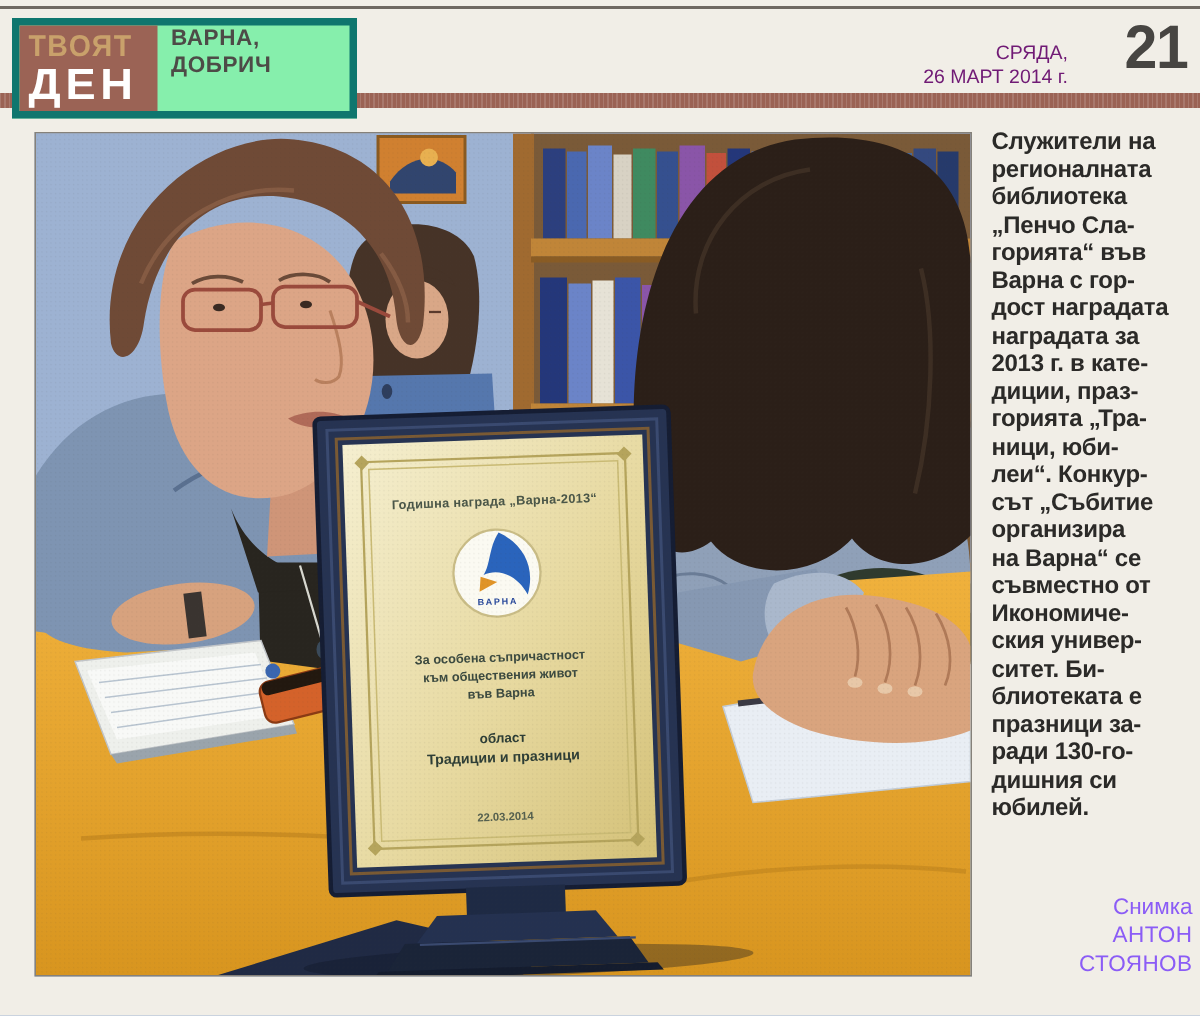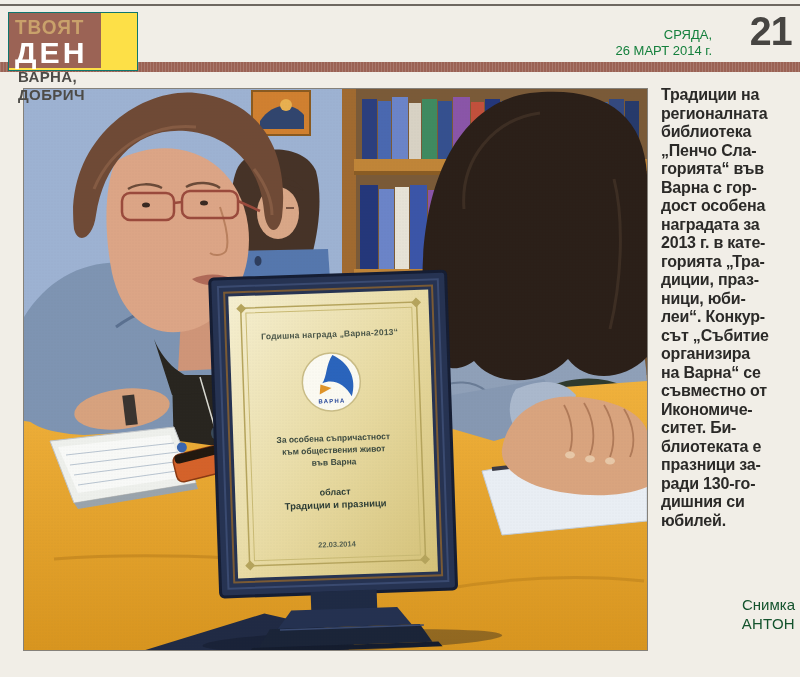--- a/index.html
+++ b/index.html
@@ -2,33 +2,33 @@
 <html><head>
 <meta charset="utf-8">
 <style>
   html,body{margin:0;padding:0;}
   body{
     width:800px;height:677px;position:relative;overflow:hidden;
     background:#f1eee7;
     font-family:"Liberation Sans", sans-serif;
   }
   .topline{position:absolute;top:4px;left:0;width:800px;height:2px;background:#6e6861;}
-  .masthead{position:absolute;left:8px;top:12px;height:57px;display:flex;border:1px solid #0f766e;background:#fde047;z-index:3;flex-direction:column;}
+  .masthead{position:absolute;left:8px;top:12px;height:57px;display:flex;border:5px solid #0f766e;background:#86efac;z-index:3;}
   .logo{width:92px;background:#9b6355;padding:3px 6px 0 6px;box-sizing:border-box;}
   .logo-top{color:#c9a16b;font-weight:700;font-size:20px;letter-spacing:1px;transform:scaleX(.95);transform-origin:left;line-height:22px;}
   .logo-bottom{color:#ffffff;font-weight:700;font-size:29px;letter-spacing:3px;line-height:30px;transform:scaleX(1.04);transform-origin:left;}
   .region{width:128px;padding:0 9px;box-sizing:border-box;color:#4d4b47;font-weight:700;font-size:15px;line-height:18px;letter-spacing:.4px;}
   .band{position:absolute;top:62px;left:0;width:800px;height:10px;background:#9b6355;
     background-image:repeating-linear-gradient(90deg, rgba(255,255,255,.14) 0 1px, rgba(0,0,0,0) 1px 3px);z-index:1;}
-  .dateblock{position:absolute;top:27px;right:88px;text-align:right;color:#15803d;font-size:13px;line-height:16px;}
+  .dateblock{position:absolute;top:27px;right:88px;text-align:right;color:#701a75;font-size:13px;line-height:16px;}
   .pagenum{position:absolute;top:8px;right:8px;font-size:41px;font-weight:700;color:#474542;letter-spacing:-1px;transform:scaleX(.96);transform-origin:right;}
   .photo-frame{position:absolute;left:23px;top:88px;width:623px;height:561px;border:1px solid #85817a;background:#a3b8d6;}
   .photo-frame svg{display:block;width:100%;height:100%;}
   .article{position:absolute;left:661px;top:86px;width:136px;color:#2b2a28;font-weight:700;font-size:16px;line-height:18.5px;letter-spacing:-.2px;}
-  .credit{position:absolute;right:5px;top:595px;width:150px;text-align:right;color:#14532d;font-size:15px;line-height:19px;}
+  .credit{position:absolute;right:5px;top:595px;width:150px;text-align:right;color:#8b5cf6;font-size:15px;line-height:19px;}
   .credit .credit-name{font-weight:400;letter-spacing:.3px;}
   svg text{font-family:"Liberation Sans", sans-serif;}
 </style>
 </head>
 <body>
 
 <div class="page">
 
   <div class="topline"></div>
 
@@ -296,44 +296,46 @@
           <polygon points="222,556 408,556 412,561 218,561" fill="#141c2e"></polygon>
           <line x1="250" y1="539" x2="394" y2="539" stroke="#3a4a70" stroke-width="1.5"></line>
         </g>
       </g>
 
       <rect x="0" y="0" width="623" height="561" fill="url(#halftone)"></rect>
     </svg>
   </div>
 
   <div class="article">
-    <div>Традиции на</div>
+    <div>Служители на</div>
     <div>регионалната</div>
     <div>библиотека</div>
     <div>„Пенчо Сла-</div>
     <div>горията“ във</div>
     <div>Варна с гор-</div>
-    <div>дост особена</div>
+    <div>дост наградата</div>
     <div>наградата за</div>
     <div>2013 г. в кате-</div>
+    <div>диции, праз-</div>
     <div>горията „Тра-</div>
-    <div>диции, праз-</div>
     <div>ници, юби-</div>
     <div>леи“. Конкур-</div>
     <div>сът „Събитие</div>
     <div>организира</div>
     <div>на Варна“ се</div>
     <div>съвместно от</div>
     <div>Икономиче-</div>
+    <div>ския универ-</div>
     <div>ситет. Би-</div>
     <div>блиотеката е</div>
     <div>празници за-</div>
     <div>ради 130-го-</div>
     <div>дишния си</div>
     <div>юбилей.</div>
   </div>
 
   <div class="credit">
     <div>Снимка</div>
     <div class="credit-name">АНТОН</div>
+    <div class="credit-name">СТОЯНОВ</div>
   </div>
 
 </div>
 
 </body></html>

